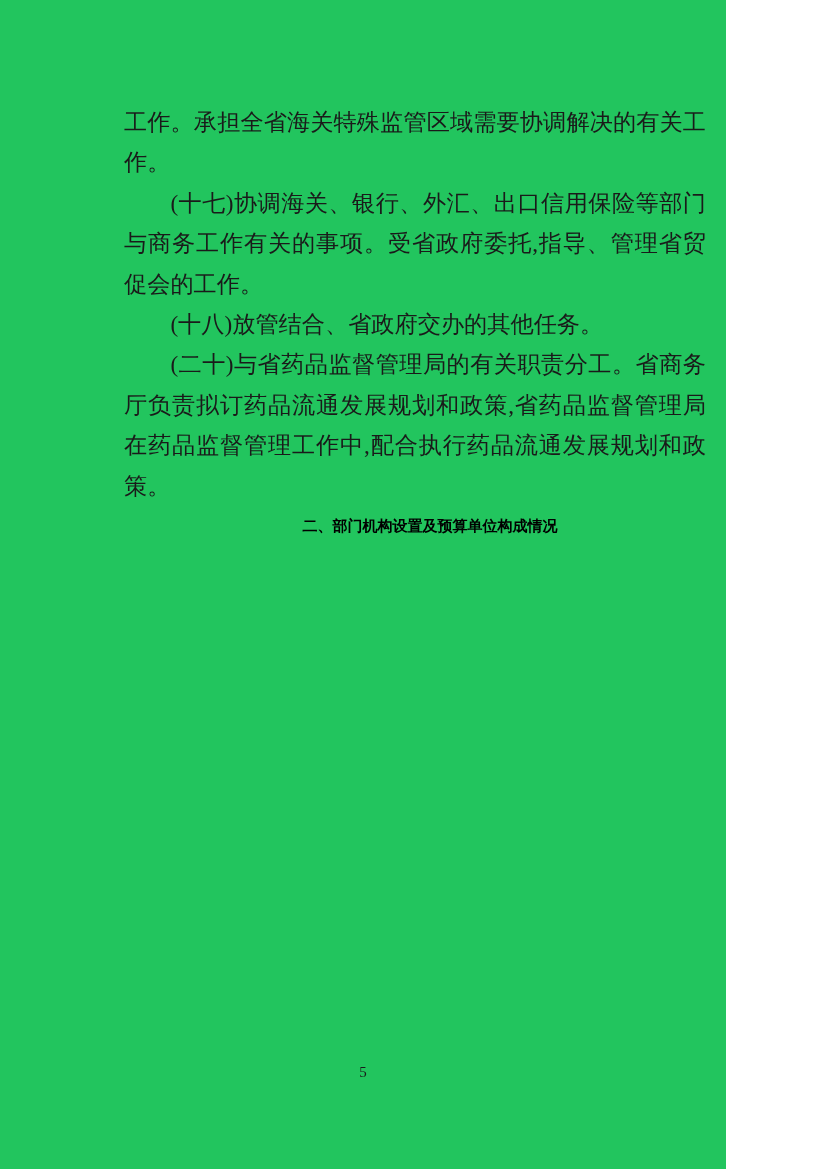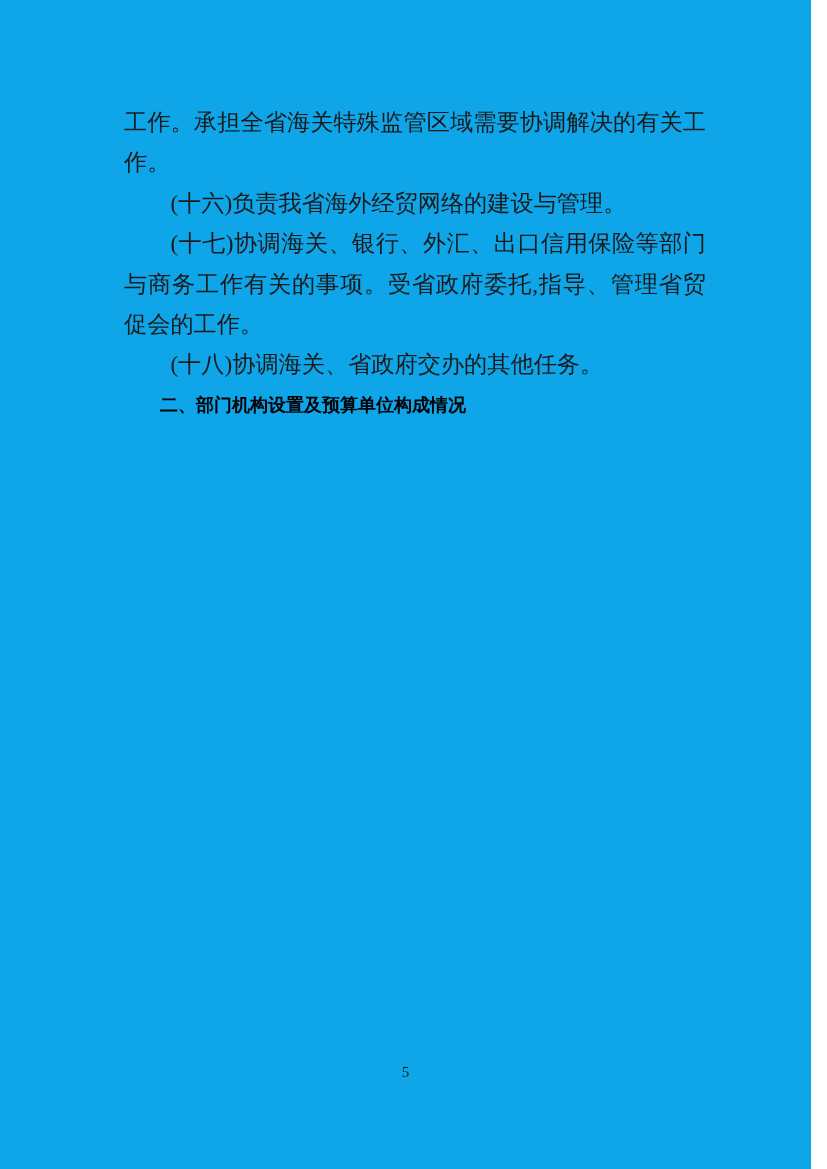--- a/index.html
+++ b/index.html
@@ -2,23 +2,23 @@
 <html><head>
 <meta charset="utf-8">
 <style>
   html, body {
     margin: 0;
     padding: 0;
     background: #ffffff;
   }
   .page {
     position: relative;
-    width: 811px;
+    width: 726px;
     height: 1169px;
-    background: #0ea5e9;
+    background: #22c55e;
     overflow: hidden;
     font-family: "Liberation Serif", "DejaVu Serif", serif;
     color: #1a1a1a;
     text-decoration: underline;
   }
   .doc-body {
     position: absolute;
     left: 124px;
     top: 102px;
     width: 582px;
@@ -36,41 +36,41 @@
   .doc-body p.continuation {
     text-indent: 0;
   }
   .section-heading {
     margin: 0;
     padding: 0;
     text-indent: 2em;
     font-family: "Liberation Sans", "DejaVu Sans", sans-serif;
     font-weight: 700;
     color: #000000;
-    font-size: 18px;
+    font-size: 15px;
     line-height: 40.4px;
-    text-align: left;
+    text-align: center;
   }
   .page-number {
     position: absolute;
     left: 0;
     right: 0;
     top: 1062px;
     text-align: center;
     font-size: 15px;
     line-height: 20px;
     color: #1a1a1a;
     font-family: "Liberation Serif", "DejaVu Serif", serif;
   }
 </style>
 </head>
 <body>
 
 <div class="page">
   <div class="doc-body">
     <p class="continuation">工作。承担全省海关特殊监管区域需要协调解决的有关工作。</p>
-    <p>(十六)负责我省海外经贸网络的建设与管理。</p>
     <p>(十七)协调海关、银行、外汇、出口信用保险等部门与商务工作有关的事项。受省政府委托,指导、管理省贸促会的工作。</p>
-    <p>(十八)协调海关、省政府交办的其他任务。</p>
+    <p>(十八)放管结合、省政府交办的其他任务。</p>
+    <p>(二十)与省药品监督管理局的有关职责分工。省商务厅负责拟订药品流通发展规划和政策,省药品监督管理局在药品监督管理工作中,配合执行药品流通发展规划和政策。</p>
     <p class="section-heading">二、部门机构设置及预算单位构成情况</p>
   </div>
   <div class="page-number">5</div>
 </div>
 
 </body></html>

